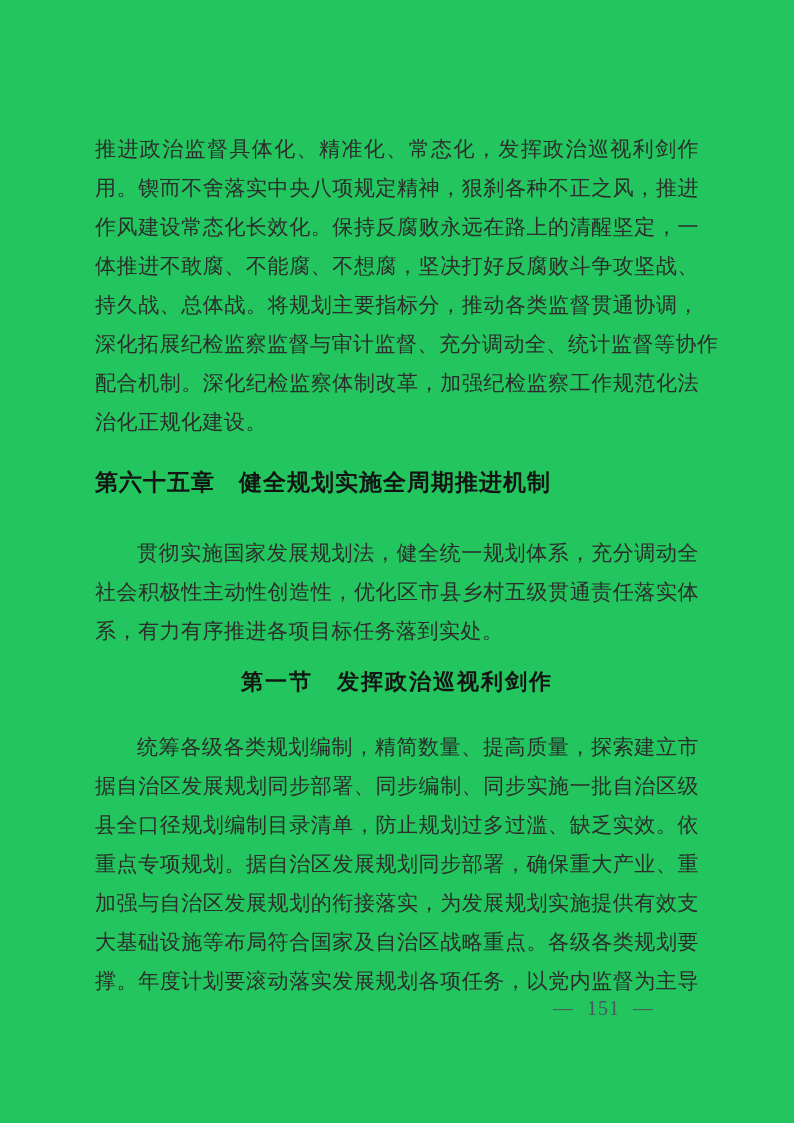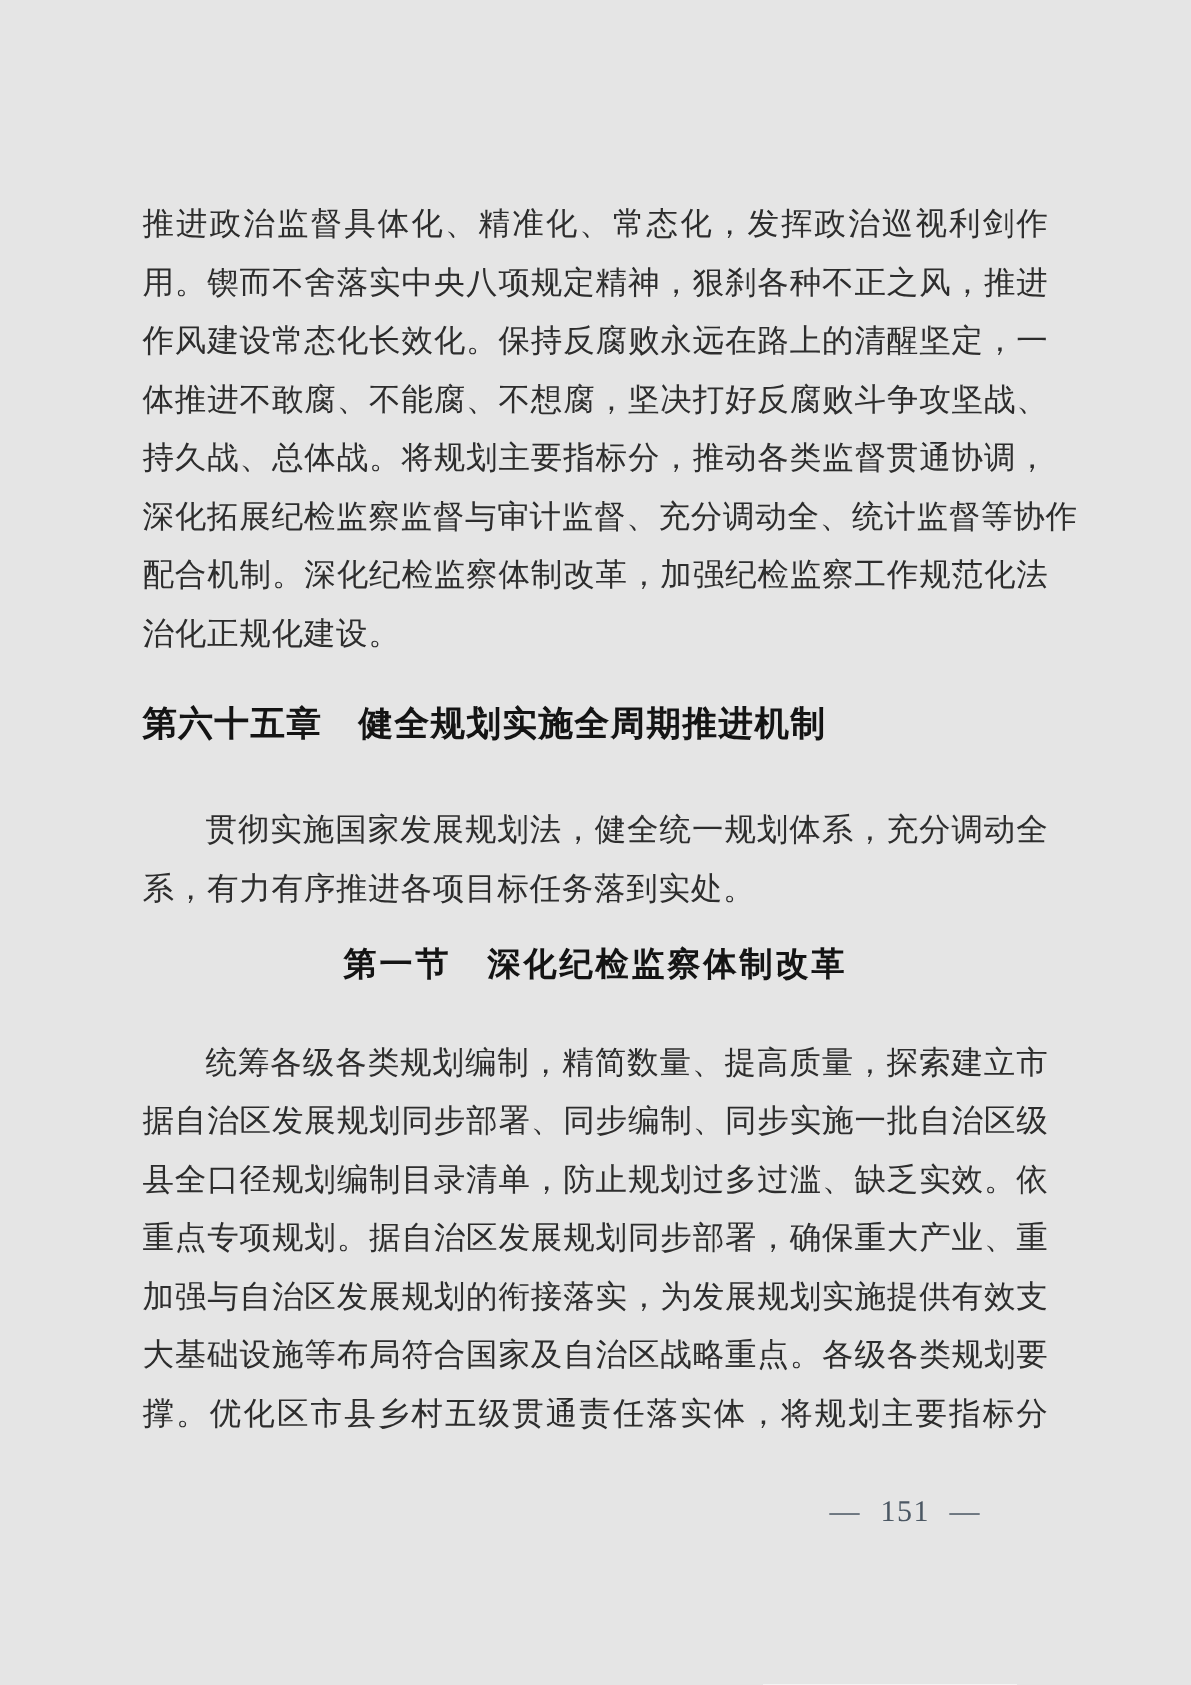--- a/index.html
+++ b/index.html
@@ -4,21 +4,21 @@
 <style>
   html, body {
     margin: 0;
     padding: 0;
     background: #ffffff;
   }
   .page {
     position: relative;
     width: 794px;
     height: 1123px;
-    background: #e5e5e5;
+    background: #22c55e;
     overflow: hidden;
     font-family: "Liberation Serif", serif;
   }
   .content {
     position: absolute;
     left: 95px;
     top: 130px;
     width: 604px;
   }
   .para {
@@ -83,33 +83,34 @@
         <div class="jline">持久战、总体战。将规划主要指标分，推动各类监督贯通协调，</div>
         <div class="jline">深化拓展纪检监察监督与审计监督、充分调动全、统计监督等协作</div>
         <div class="jline">配合机制。深化纪检监察体制改革，加强纪检监察工作规范化法</div>
         <div class="jline jlast">治化正规化建设。</div>
       </div>
 
     <div class="chapter-heading">第六十五章　健全规划实施全周期推进机制</div>
 
     <div class="para">
         <div class="jline indent">贯彻实施国家发展规划法，健全统一规划体系，充分调动全</div>
+        <div class="jline">社会积极性主动性创造性，优化区市县乡村五级贯通责任落实体</div>
         <div class="jline jlast">系，有力有序推进各项目标任务落到实处。</div>
       </div>
 
-    <div class="section-heading">第一节　深化纪检监察体制改革</div>
+    <div class="section-heading">第一节　发挥政治巡视利剑作</div>
 
     <div class="para">
         <div class="jline indent">统筹各级各类规划编制，精简数量、提高质量，探索建立市</div>
         <div class="jline">据自治区发展规划同步部署、同步编制、同步实施一批自治区级</div>
         <div class="jline">县全口径规划编制目录清单，防止规划过多过滥、缺乏实效。依</div>
         <div class="jline">重点专项规划。据自治区发展规划同步部署，确保重大产业、重</div>
         <div class="jline">加强与自治区发展规划的衔接落实，为发展规划实施提供有效支</div>
         <div class="jline">大基础设施等布局符合国家及自治区战略重点。各级各类规划要</div>
-        <div class="jline">撑。优化区市县乡村五级贯通责任落实体，将规划主要指标分</div>
+        <div class="jline">撑。年度计划要滚动落实发展规划各项任务，以党内监督为主导</div>
       </div>
 
   </div>
 
   <div class="footer">
     <span>—</span><span class="num">151</span><span>—</span>
   </div>
 </div>
 
 </body></html>

